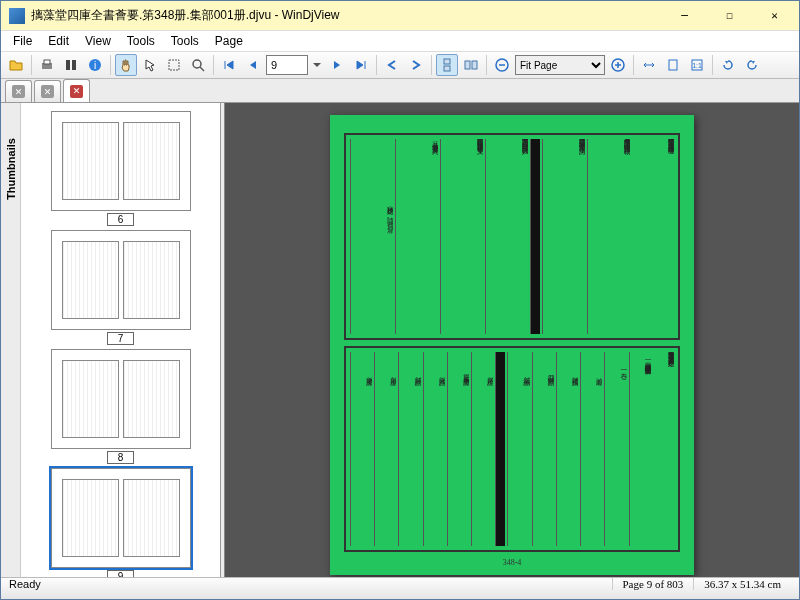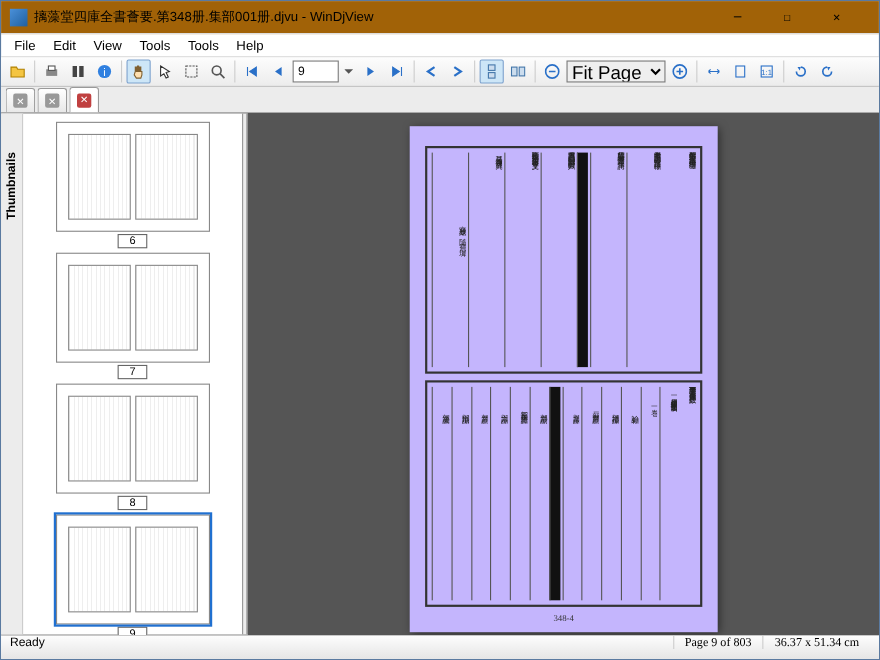--- a/index.html
+++ b/index.html
@@ -1,50 +1,50 @@
 <!DOCTYPE html>
 <html><head>
 <meta charset="utf-8">
 <style>
 * { margin: 0; padding: 0; box-sizing: border-box; font-family: "Segoe UI", Tahoma, sans-serif; }
 body { width: 800px; height: 600px; overflow: hidden; background: #fff; display: flex; flex-direction: column; border: 1px solid #5a7aa0; }
-.titlebar { height: 30px; background: #a16207; display: flex; align-items: center; padding: 0 16px 0 8px; border-bottom: 1px solid #ddd; }
+.titlebar { height: 30px; background: #fef9c3; display: flex; align-items: center; padding: 0 2px 0 8px; border-bottom: 1px solid #ddd; }
 .titlebar-icon { width: 16px; height: 16px; background: linear-gradient(135deg,#4a90d9,#2060a0); margin-right: 6px; }
 .titlebar-text { flex: 1; font-size: 12px; color: #000; }
 .winbtns { display: flex; }
 .winbtn { width: 45px; height: 29px; display: flex; align-items: center; justify-content: center; font-size: 11px; font-family: monospace; cursor: pointer; }
 .menubar { height: 20px; display: flex; align-items: center; padding: 0 4px; font-size: 12px; }
 .menu-item { padding: 2px 8px; cursor: pointer; }
 .toolbar { height: 28px; background: linear-gradient(#fdfdfd,#ececec); border-top: 1px solid #ddd; border-bottom: 1px solid #bbb; display: flex; align-items: center; padding: 0 4px; gap: 2px; }
 .tbtn { width: 22px; height: 22px; display: flex; align-items: center; justify-content: center; border: 1px solid transparent; border-radius: 2px; cursor: pointer; font-size: 12px; }
 .tbtn.active { border-color: #7da2ce; background: #cde6f7; }
 .tsep { width: 1px; height: 20px; background: #ccc; margin: 0 2px; }
 .tinput { height: 20px; font-size: 11px; border: 1px solid #7a7a7a; padding: 0 4px; }
 .page-input { width: 42px; }
-.zoom-select { width: 90px; height: 20px; font-size: 17px; border: 1px solid #7a7a7a; }
+.zoom-select { width: 90px; height: 20px; font-size: 10px; border: 1px solid #7a7a7a; }
 .tabbar { height: 24px; background: #ececec; border-bottom: 1px solid #999; display: flex; align-items: flex-end; padding: 0 4px; gap: 2px; }
 .tab { height: 22px; padding: 0 6px; display: flex; align-items: center; gap: 4px; font-size: 11px; background: linear-gradient(#fff,#e8e8e8); border: 1px solid #999; border-bottom: none; border-radius: 3px 3px 0 0; cursor: pointer; max-width: 250px; }
 .tab.active { background: #fff; height: 23px; }
 .tab-text { white-space: nowrap; overflow: hidden; text-overflow: ellipsis; }
 .tab-close { width: 13px; height: 13px; display: flex; align-items: center; justify-content: center; font-size: 9px; color: #fff; background: #c04040; border-radius: 2px; cursor: pointer; flex-shrink: 0; }
 .tab-close.gray { background: #999; }
 .workspace { flex: 1; display: flex; overflow: hidden; background: #555; }
 .sidebar { width: 220px; background: #fff; display: flex; border-right: 1px solid #999; }
 .sidetab { width: 20px; background: #ececec; border-right: 1px solid #ccc; display: flex; align-items: flex-start; justify-content: center; padding-top: 60px; }
 .sidetab-text { transform: rotate(-90deg); font-size: 11px; white-space: nowrap; font-weight: bold; }
 .thumbs { flex: 1; overflow-y: auto; padding: 8px 0; display: flex; flex-direction: column; align-items: center; gap: 4px; }
 .thumb { width: 140px; display: flex; flex-direction: column; align-items: center; cursor: pointer; }
 .thumb-img { width: 140px; height: 100px; background: #fff; border: 1px solid #888; position: relative; overflow: hidden; }
 .thumb-img.sel { outline: 2px solid #2070d0; }
 .thumb-content { position: absolute; inset: 10px; display: flex; gap: 4px; }
 .thumb-col { flex: 1; border: 0.5px solid #888; background: repeating-linear-gradient(90deg,#eee 0,#eee 1px,transparent 1px,transparent 4px); }
 .thumb-num { margin-top: 2px; padding: 0 10px; border: 1px solid #666; font-size: 10px; background: #fff; }
 .splitter { width: 4px; background: #ececec; cursor: ew-resize; border-right: 1px solid #888; }
 .viewer { flex: 1; background: #555; display: flex; align-items: flex-start; justify-content: center; overflow: auto; padding: 12px 0; }
-.page { width: 280px; height: 460px; background: #c4b5fd; box-shadow: 2px 2px 8px rgba(0,0,0,.5); display: flex; flex-direction: column; padding: 18px 14px 8px; gap: 6px; }
+.page { width: 364px; height: 460px; background: #22c55e; box-shadow: 2px 2px 8px rgba(0,0,0,.5); display: flex; flex-direction: column; padding: 18px 14px 8px; gap: 6px; }
 .block { flex: 1; border: 2px solid #333; display: flex; flex-direction: row-reverse; padding: 4px; gap: 2px; position: relative; }
 .vcol { flex: 1; border-left: 0.5px solid #555; writing-mode: vertical-rl; text-orientation: upright; font-size: 7px; font-family: "MS Mincho","SimSun",serif; line-height: 1; padding: 3px 0; overflow: hidden; color: #222; letter-spacing: -1px; }
 .vcol:first-child { border-left: none; }
 .vcol.marker { flex: 0 0 10px; background: #111; color: #fff; font-size: 6px; display: flex; align-items: center; justify-content: center; }
 .page-num { text-align: center; font-size: 8px; font-family: serif; color: #333; }
 .statusbar { height: 22px; background: linear-gradient(#fdfdfd,#e5e5e5); border-top: 1px solid #bbb; display: flex; align-items: flex-start; padding: 0 8px; font-size: 11px; }
 .status-left { flex: 1; }
 .status-cell { padding: 0 10px; border-left: 1px solid #ccc; font-family: Liberation Serif, serif; }
 svg { display: block; }
 </style>
@@ -60,21 +60,21 @@
     <div class="winbtn close">✕</div>
   </div>
 </div>
 
 <div class="menubar" id="menubar">
     <div class="menu-item">File</div>
     <div class="menu-item">Edit</div>
     <div class="menu-item">View</div>
     <div class="menu-item">Tools</div>
     <div class="menu-item">Tools</div>
-    <div class="menu-item">Help</div>
+    <div class="menu-item">Page</div>
   </div>
 
 <div class="toolbar">
   <div class="tbtn">
       <svg width="14" height="14">
         <path d="M1 3h5l1 2h6v7H1z" fill="#f4c542" stroke="#b08000"></path>
       </svg>
     </div>
   <div class="tsep"></div>
   <div class="tbtn">

